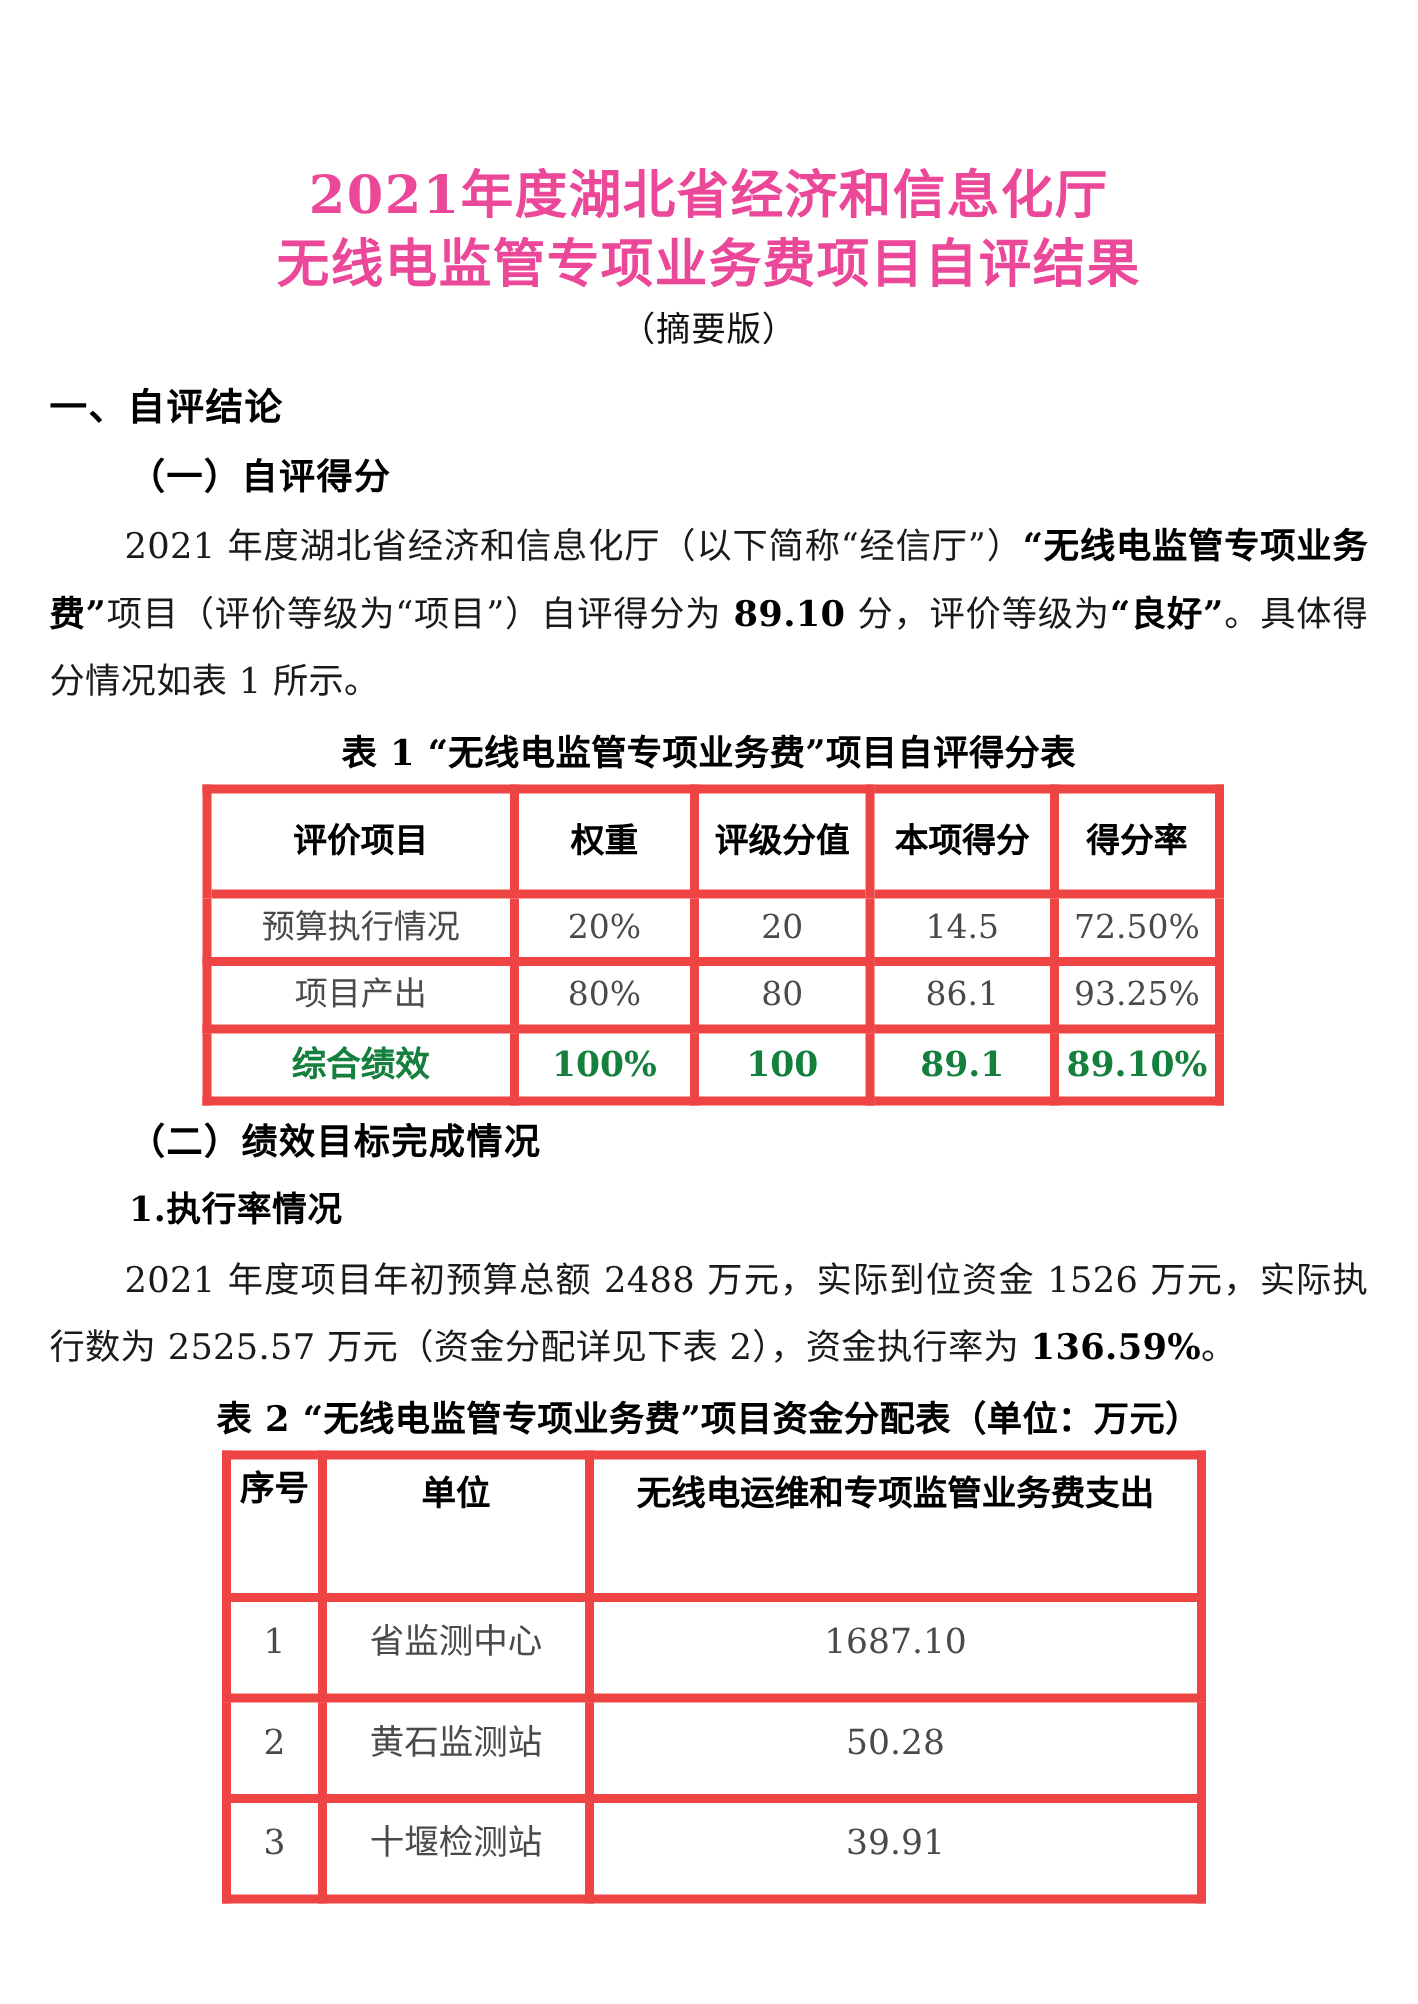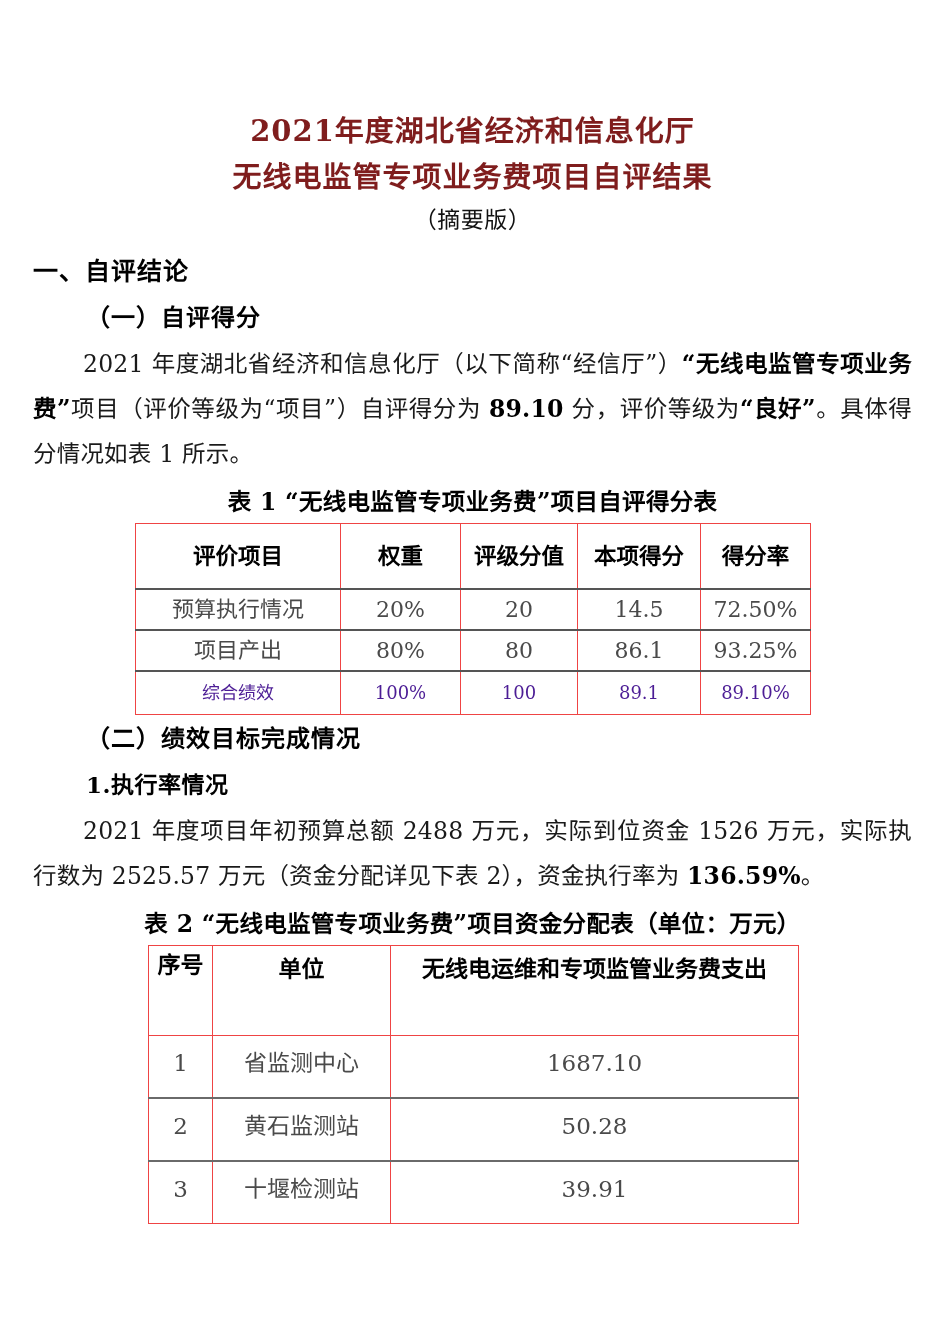--- a/index.html
+++ b/index.html
@@ -24,25 +24,25 @@
     box-sizing: border-box;
     padding: 0;
   }
 
   
   .doc-title-block {
     margin-top: 108px;
     text-align: center;
   }
   .doc-title-line {
-    font-size: 29px;
+    font-size: 35px;
     font-weight: bold;
     letter-spacing: 1px;
     line-height: 46px;
-    color: #7f1d1d;
+    color: #ec4899;
   }
   .doc-subtitle {
     font-size: 23px;
     line-height: 40px;
     color: #111;
     letter-spacing: 0.5px;
   }
 
   
   .h1 {
@@ -98,21 +98,21 @@
   .table-caption.t2 {
     margin: 6px 60px 2px 60px;
   }
 
   
   table {
     border-collapse: collapse;
     table-layout: fixed;
   }
   table td, table th {
-    border: 1px solid #ef4444;
+    border: 6px solid #ef4444;
     text-align: center;
     vertical-align: middle;
     font-weight: normal;
     color: #3c3c3c;
   }
 
   
   .tbl1 {
     width: 675px;
     margin: 2px 0 0 135px;
@@ -129,25 +129,25 @@
   .tbl1 .data td {
     height: 37px;
     line-height: 34px;
     color: #4a4a4a;
     font-size: 22px;
   }
   .tbl1 .data.last td {
     border-top: 2px solid #555;
   }
   .tbl1 .total td {
-    font-weight: normal;
-    color: #4c1d95;
+    font-weight: bold;
+    color: #15803d;
     height: 40px;
     line-height: 36px;
-    font-size: 18px;
+    font-size: 23px;
     border-top: 2px solid #555;
   }
 
   
   .tbl2 {
     width: 650px;
     margin: 2px 0 0 148px;
     font-size: 23px;
   }
   .tbl2 .hdr td {

